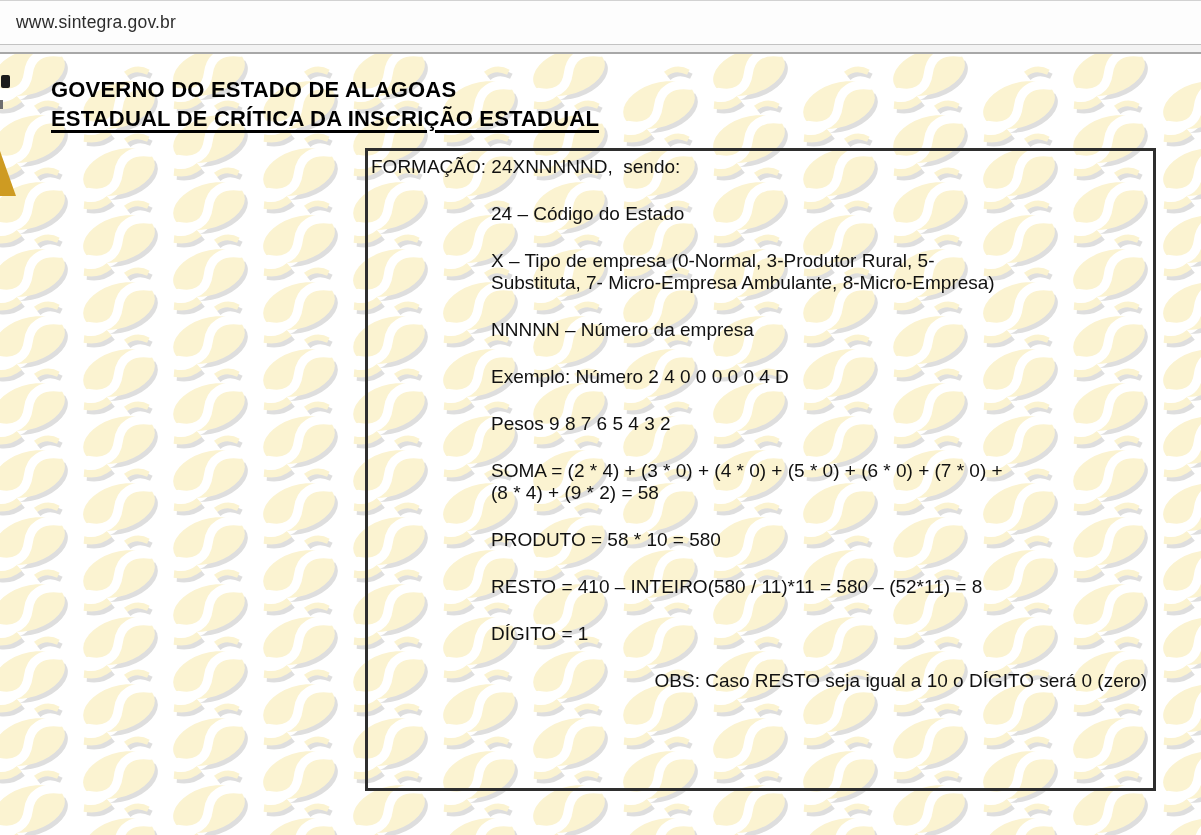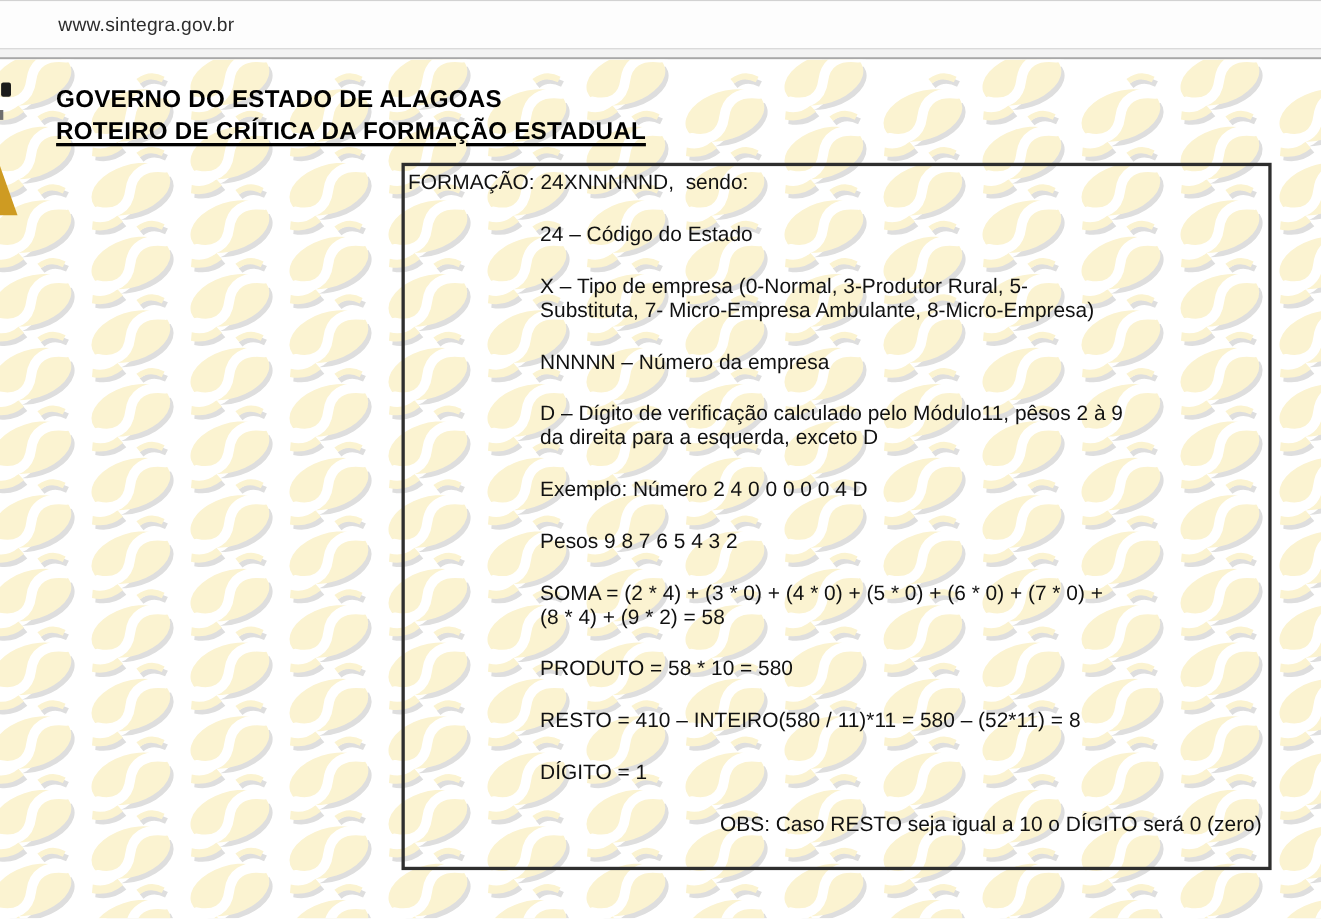--- a/index.html
+++ b/index.html
@@ -8,21 +8,21 @@
     font-family:"Liberation Sans","DejaVu Sans",sans-serif;
     -webkit-font-smoothing:antialiased;
   }
   
   .addressbar{
     box-sizing:border-box;height:45px;background:#fdfdfd;
     border-top:1px solid #d2d2d2;border-bottom:1px solid #c3c3c3;
     display:flex;align-items:center;
   }
   .url{
-    padding-left:32px;font-size:17.5px;color:#2d2d2d;letter-spacing:.2px;margin-left:21px;
+    padding-left:16px;font-size:17.5px;color:#2d2d2d;letter-spacing:.2px;
   }
   .subbar{
     box-sizing:border-box;height:9px;background:#f3f3f3;border-bottom:2px solid #a8a8a8;
   }
   
   .content{
     position:relative;width:1201px;height:781px;overflow:hidden;background:#ffffff;
   }
   #watermark{position:absolute;left:0;top:0;z-index:0;}
   .pl-glyph{
@@ -448,30 +448,28 @@
 
   <div>
     <div class="pl-glyph" id="pl-glyph" style="background: rgb(27, 27, 27);"></div>
     <div class="pl-tick"></div>
     <svg class="pl-wedge" width="18" height="46" viewBox="0 0 18 46">
       <polygon id="pl-wedge-poly" points="0,1 16,46 0,46" fill="#CE9B22"></polygon>
     </svg>
   </div>
 
   <h1>GOVERNO DO ESTADO DE ALAGOAS</h1>
-  <h2>ROTEIRO DE CRÍTICA DA FORMAÇÃO ESTADUAL</h2>
+  <h2>ESTADUAL DE CRÍTICA DA INSCRIÇÃO ESTADUAL</h2>
 
   <div class="fbox" id="box-paragraphs">
       <p class="fpara">FORMAÇÃO: 24XNNNNND,&nbsp; sendo:</p>
       <p class="fpara indent">24 – Código do Estado</p>
       <p class="fpara indent">X – Tipo de empresa (0-Normal, 3-Produtor Rural, 5-
 Substituta, 7- Micro-Empresa Ambulante, 8-Micro-Empresa)</p>
       <p class="fpara indent">NNNNN – Número da empresa</p>
-      <p class="fpara indent">D – Dígito de verificação calculado pelo Módulo11, pêsos 2 à 9
-da direita para a esquerda, exceto D</p>
       <p class="fpara indent">Exemplo: Número 2 4 0 0 0 0 0 4 D</p>
       <p class="fpara indent">Pesos 9 8 7 6 5 4 3 2</p>
       <p class="fpara indent">SOMA = (2 * 4) + (3 * 0) + (4 * 0) + (5 * 0) + (6 * 0) + (7 * 0) +
 (8 * 4) + (9 * 2) = 58</p>
       <p class="fpara indent">PRODUTO = 58 * 10 = 580</p>
       <p class="fpara indent">RESTO = 410 – INTEIRO(580 / 11)*11 = 580 – (52*11) = 8</p>
       <p class="fpara indent">DÍGITO = 1</p>
       <p class="fpara indent">OBS: Caso RESTO seja igual a 10 o DÍGITO será 0 (zero)</p>
     </div>
 

